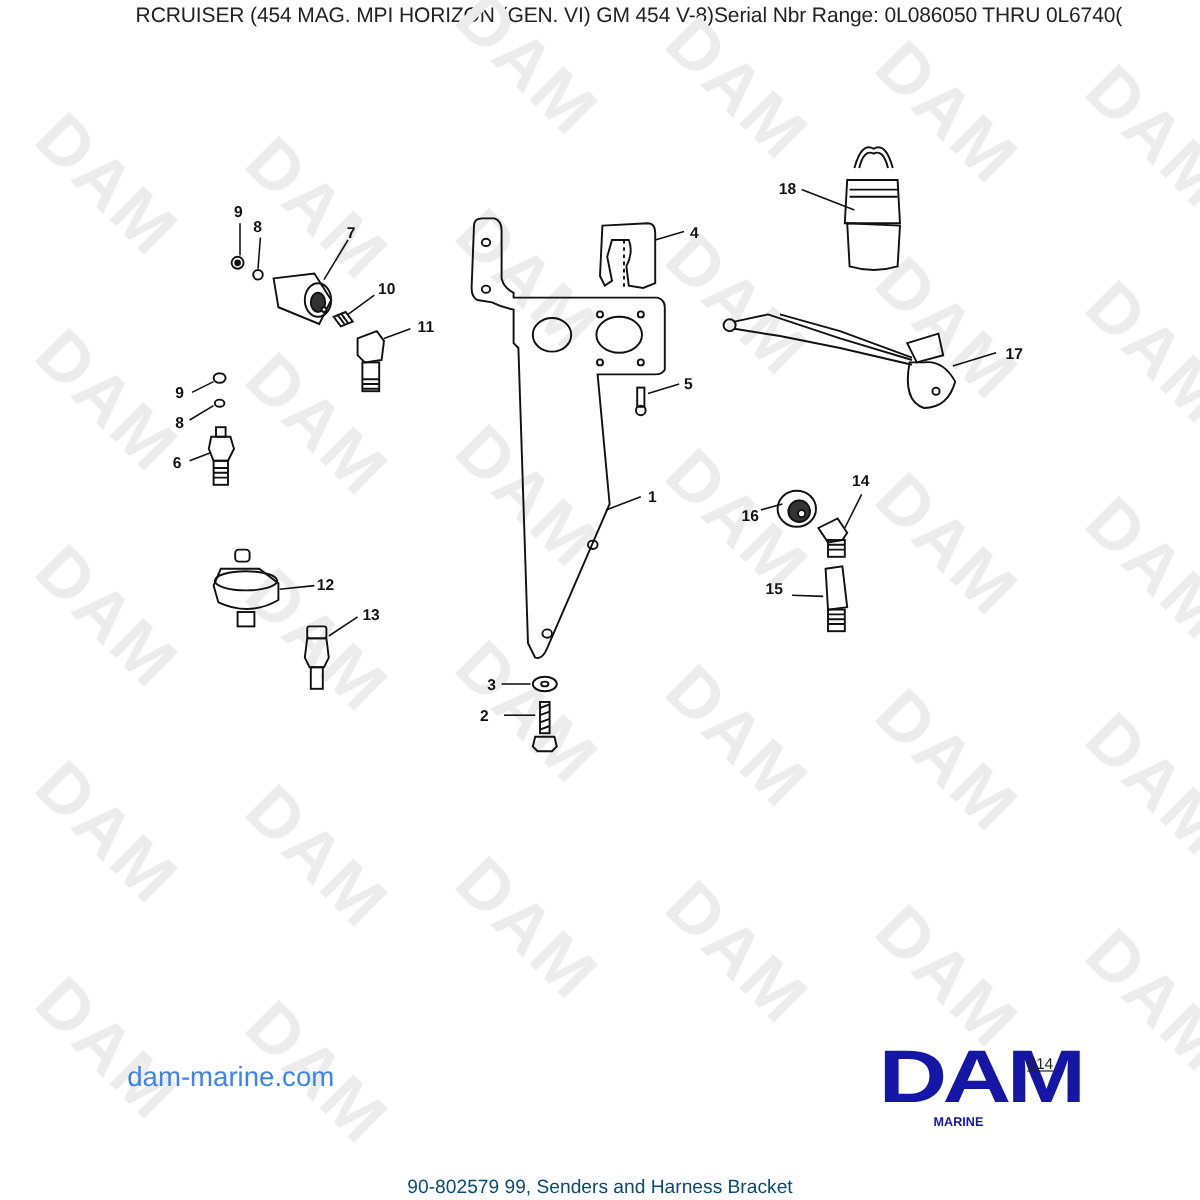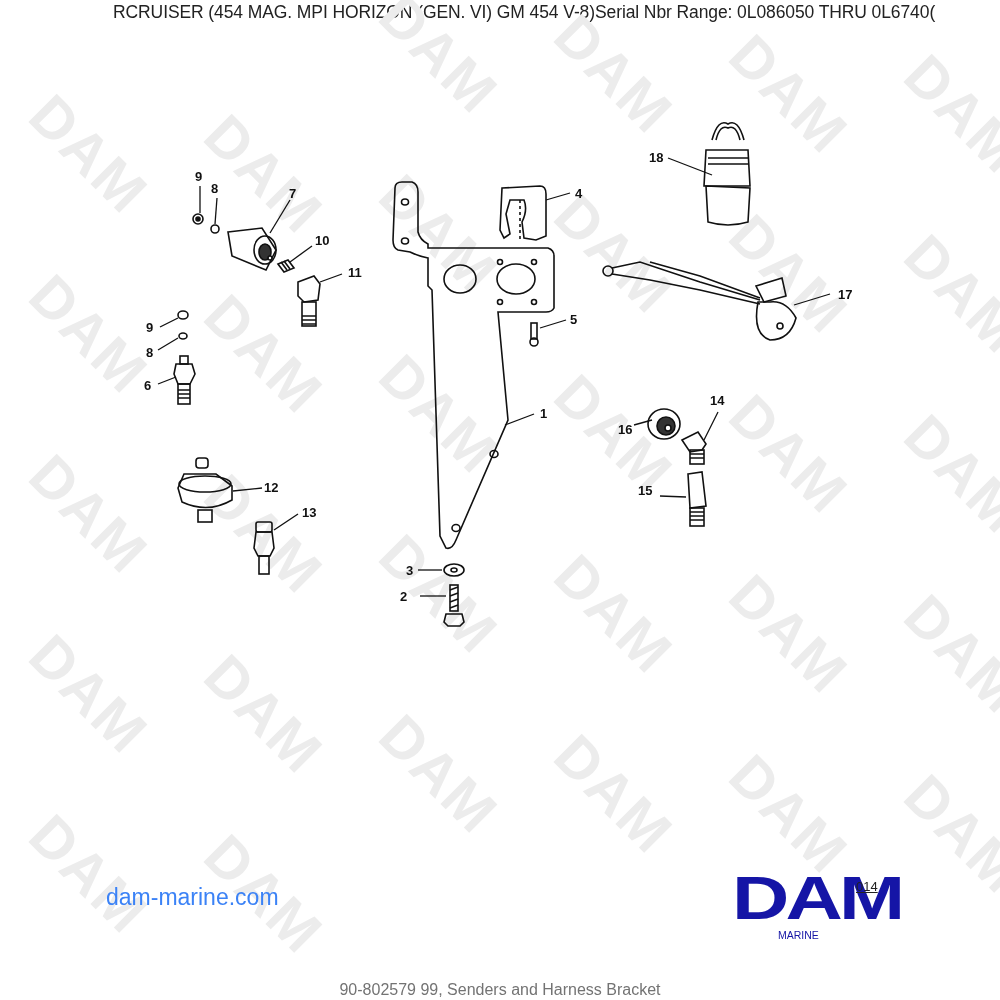--- a/index.html
+++ b/index.html
@@ -7,22 +7,22 @@
   .header{position:absolute;top:0;left:0;width:1000px;height:26px;white-space:nowrap;overflow:hidden;}
   .header span{position:absolute;left:113px;top:2px;font-size:17.5px;color:#222;letter-spacing:-0.1px;}
   .wm-layer{position:absolute;left:0;top:0;width:1000px;height:1000px;pointer-events:none;}
   .wm{position:absolute;font-family:"Liberation Sans",sans-serif;font-weight:bold;font-size:58px;color:#ececec;transform:rotate(45deg);letter-spacing:2px;}
   svg.diagram{position:absolute;left:0;top:0;}
   .callout{font-family:"Liberation Sans",sans-serif;font-size:13px;font-weight:bold;fill:#111;}
   .site-link{position:absolute;left:106px;top:884px;font-size:23px;color:#3b82f6;text-decoration:none;}
   .logo{position:absolute;left:732px;top:876px;width:166px;height:70px;}
   .logo-text{position:absolute;left:0;top:-14px;font-family:"Liberation Sans",sans-serif;font-weight:900;font-size:62px;color:#1515a6;letter-spacing:-3px;transform:scaleX(1.28);transform-origin:left top;}
   .logo-sup{position:absolute;left:124px;top:3px;font-size:13px;color:#222;text-decoration:underline;}
-  .logo-sub{position:absolute;left:46px;top:53px;font-size:10.5px;font-weight:normal;color:#1515a6;}
-  .caption{position:absolute;left:0;width:1000px;top:981px;text-align:center;font-size:16px;color:#737373;}
+  .logo-sub{position:absolute;left:46px;top:53px;font-size:10.5px;font-weight:bold;color:#1515a6;}
+  .caption{position:absolute;left:0;width:1000px;top:981px;text-align:center;font-size:16px;color:#0c4a6e;}
 </style>
 </head>
 <body>
 
 <div class="header">
   <span>RCRUISER (454 MAG. MPI HORIZON (GEN. VI)  GM 454 V-8)Serial Nbr Range: 0L086050 THRU 0L6740(</span>
 </div>
 
 <div class="wm-layer">
   <div class="wm" style="left:20px;top:120px">DAM</div>

